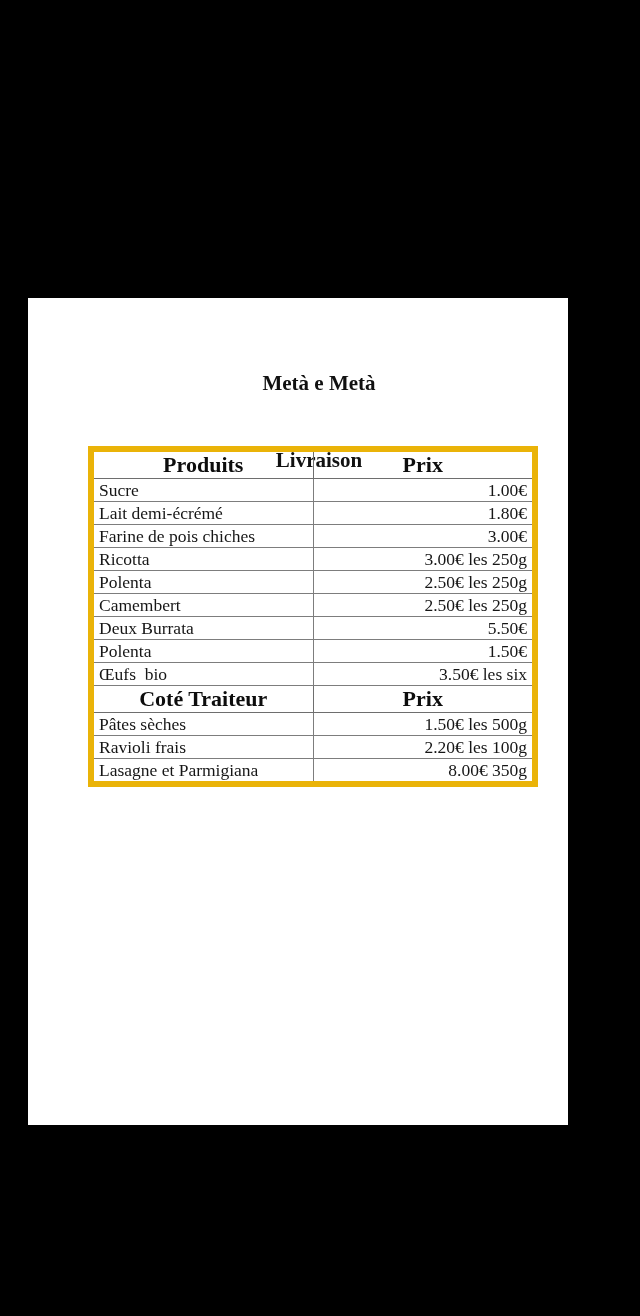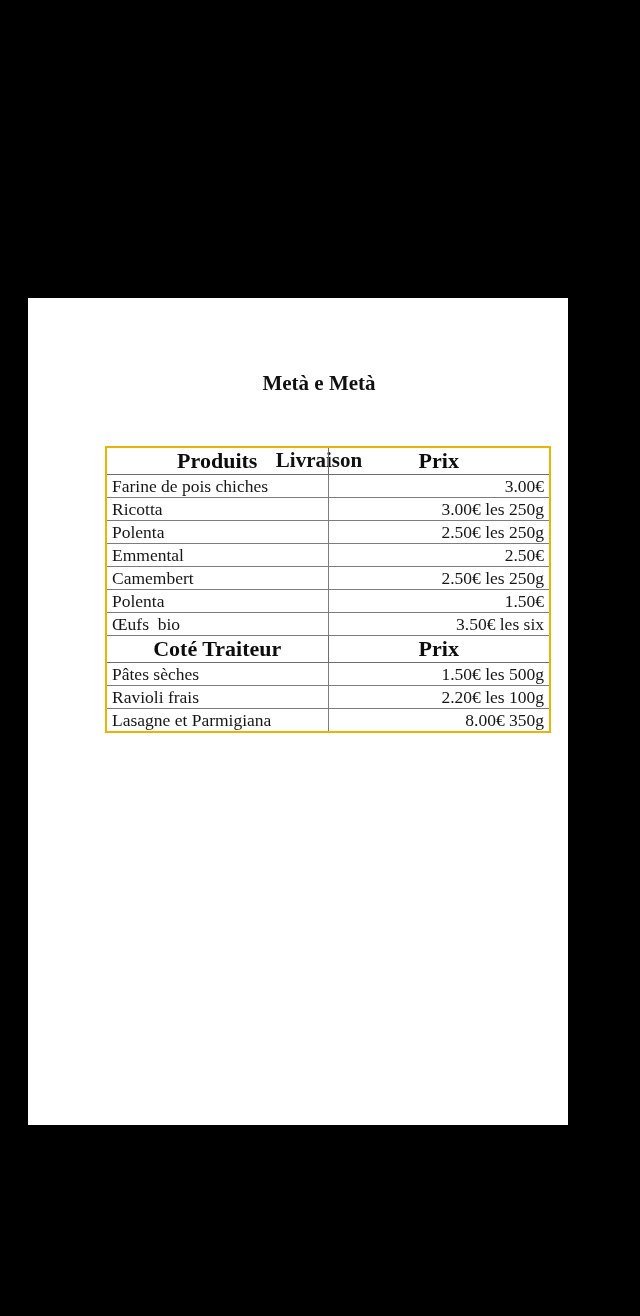--- a/index.html
+++ b/index.html
@@ -37,26 +37,26 @@
     width: 100%;
     text-align: center;
     font-size: 21px;
     line-height: 23px;
     font-weight: bold;
     color: #111;
     margin-top: 40px;
   }
   table.price-table {
     position: absolute;
-    left: 77px;
+    left: 60px;
     top: 148px;
     width: 444px;
     border-collapse: collapse;
     table-layout: fixed;
-    border: 2px solid #eab308;
+    border: 6px solid #eab308;
     color: #161616;
   }
   table.price-table col.c1 { width: 222px; }
   table.price-table col.c2 { width: 222px; }
   table.price-table th {
     border: 1px solid #6e6e6e;
     font-size: 22px;
     font-weight: bold;
     text-align: center;
     height: 26px;
@@ -96,38 +96,46 @@
       <colgroup>
           <col class="c1">
           <col class="c2">
         </colgroup>
       <tbody>
         <tr>
           <th>Produits</th>
           <th>Prix</th>
         </tr>
         <tr>
+          <td class="prod-cell">Sucre</td>
+          <td class="price-cell">1.00€</td>
+        </tr>
+        <tr>
+          <td class="prod-cell">Lait demi-écrémé</td>
+          <td class="price-cell">1.80€</td>
+        </tr>
+        <tr>
           <td class="prod-cell">Farine de pois chiches</td>
           <td class="price-cell">3.00€</td>
         </tr>
         <tr>
           <td class="prod-cell">Ricotta</td>
           <td class="price-cell">3.00€ les 250g</td>
         </tr>
         <tr>
           <td class="prod-cell">Polenta</td>
           <td class="price-cell">2.50€ les 250g</td>
         </tr>
         <tr>
-          <td class="prod-cell">Emmental</td>
-          <td class="price-cell">2.50€</td>
+          <td class="prod-cell">Camembert</td>
+          <td class="price-cell">2.50€ les 250g</td>
         </tr>
         <tr>
-          <td class="prod-cell">Camembert</td>
-          <td class="price-cell">2.50€ les 250g</td>
+          <td class="prod-cell">Deux Burrata</td>
+          <td class="price-cell">5.50€</td>
         </tr>
         <tr>
           <td class="prod-cell">Polenta</td>
           <td class="price-cell">1.50€</td>
         </tr>
         <tr>
           <td class="prod-cell">Œufs  bio</td>
           <td class="price-cell">3.50€ les six</td>
         </tr>
         <tr>

